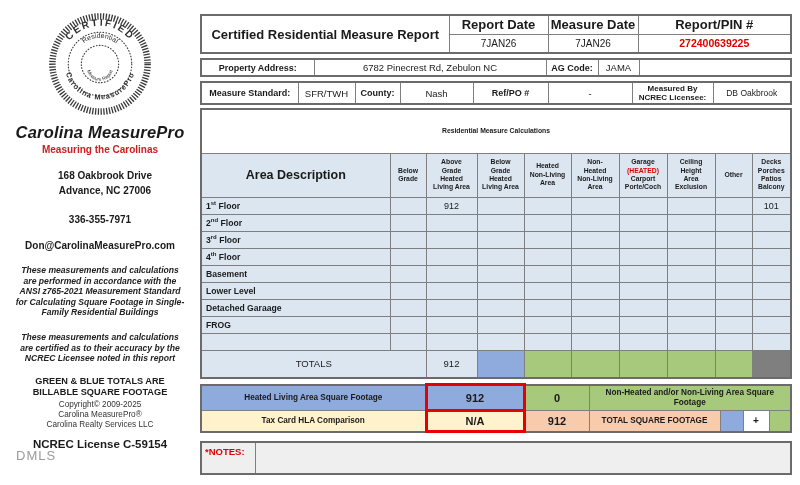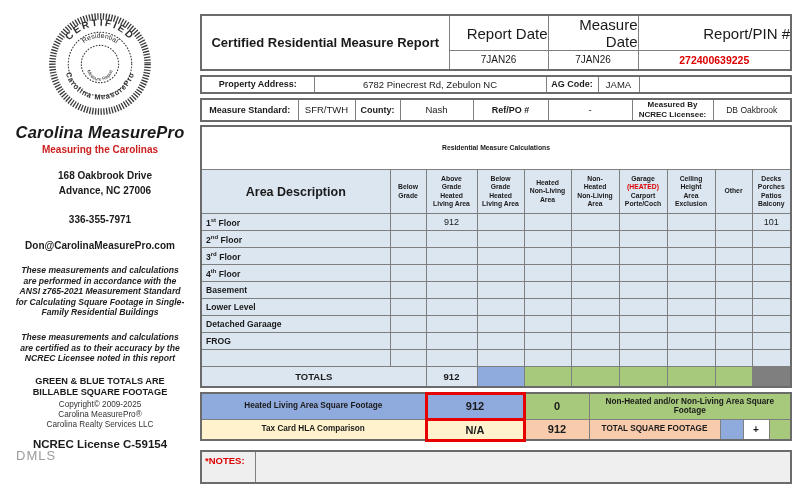--- a/index.html
+++ b/index.html
@@ -22,41 +22,41 @@
   .watermark { position: absolute; left: 16px; top: 448px; font-size: 13px; color: #9b9b9b; letter-spacing: 1px; }
 
   
   .main { position: absolute; left: 200px; top: 14px; width: 590px; }
   table { border-collapse: collapse; table-layout: fixed; width: 590px; }
   td, th { border: 1px solid #7f7f7f; overflow: hidden; }
   .box { border: 2px solid #6b6b6b; padding-left: 48px; }
 
   
   .hdr-title { font-size: 13px; font-weight: bold; text-align: center; }
-  .hdr-lab { font-size: 15px; font-weight: normal; text-align: right; height: 19px; }
+  .hdr-lab { font-size: 13px; font-weight: bold; text-align: center; height: 19px; }
   .hdr-val { font-size: 10px; text-align: center; height: 19px; }
   .pin-val { color: #dd0000; font-weight: bold; font-size: 10.5px; border-radius: 8px; }
   .gap4 { height: 4px; } .gap3 { height: 3px; } .gap8 { height: 8px; }
 
   .prop-lab, .meas-lab { font-size: 9px; font-weight: bold; text-align: center; }
   .prop-val, .meas-val { font-size: 9.5px; text-align: center; }
   .prop-row td { height: 17px; }
   .meas-row td { height: 22px; }
   .two-line { font-size: 8px; line-height: 9.5px; }
 
   
   .calc-title { font-size: 11px; font-weight: bold; text-align: center; height: 16px; }
   .calc thead th { background: #dce6f1; font-size: 6.8px; font-weight: bold; text-align: center;
       vertical-align: middle; line-height: 8.4px; white-space: pre-line; height: 44px; padding: 1px 0; }
   .area-hdr { font-size: 12.5px !important; line-height: 14px !important; }
   .red-txt { color: #dd0000; }
   .calc td { background: #dce6f1; height: 17px; font-size: 9px; text-align: center; vertical-align: middle; }
   .calc td.row-label { text-align: left; font-weight: bold; font-size: 8.6px; padding-left: 4px; }
   sup { font-size: 6px; vertical-align: super; }
-  .tot-row td { height: 20px; font-weight: bold; font-size: 9.5px; }
+  .tot-row td { height: 28px; font-weight: normal; font-size: 9.5px; }
   .tot-label { background: #dce6f1 !important; text-align: center !important; }
   .cell-blue  { background: #8faadc !important; }
   .cell-green { background: #a6c97c !important; }
   .cell-gray  { background: #7f7f7f !important; }
   .cell-cream { background: #fff2cc !important; }
   .cell-salmon{ background: #f8cbad !important; }
 
   
   .summary td { vertical-align: middle; text-align: center; }
   .sum-r1 td { height: 26px; }

